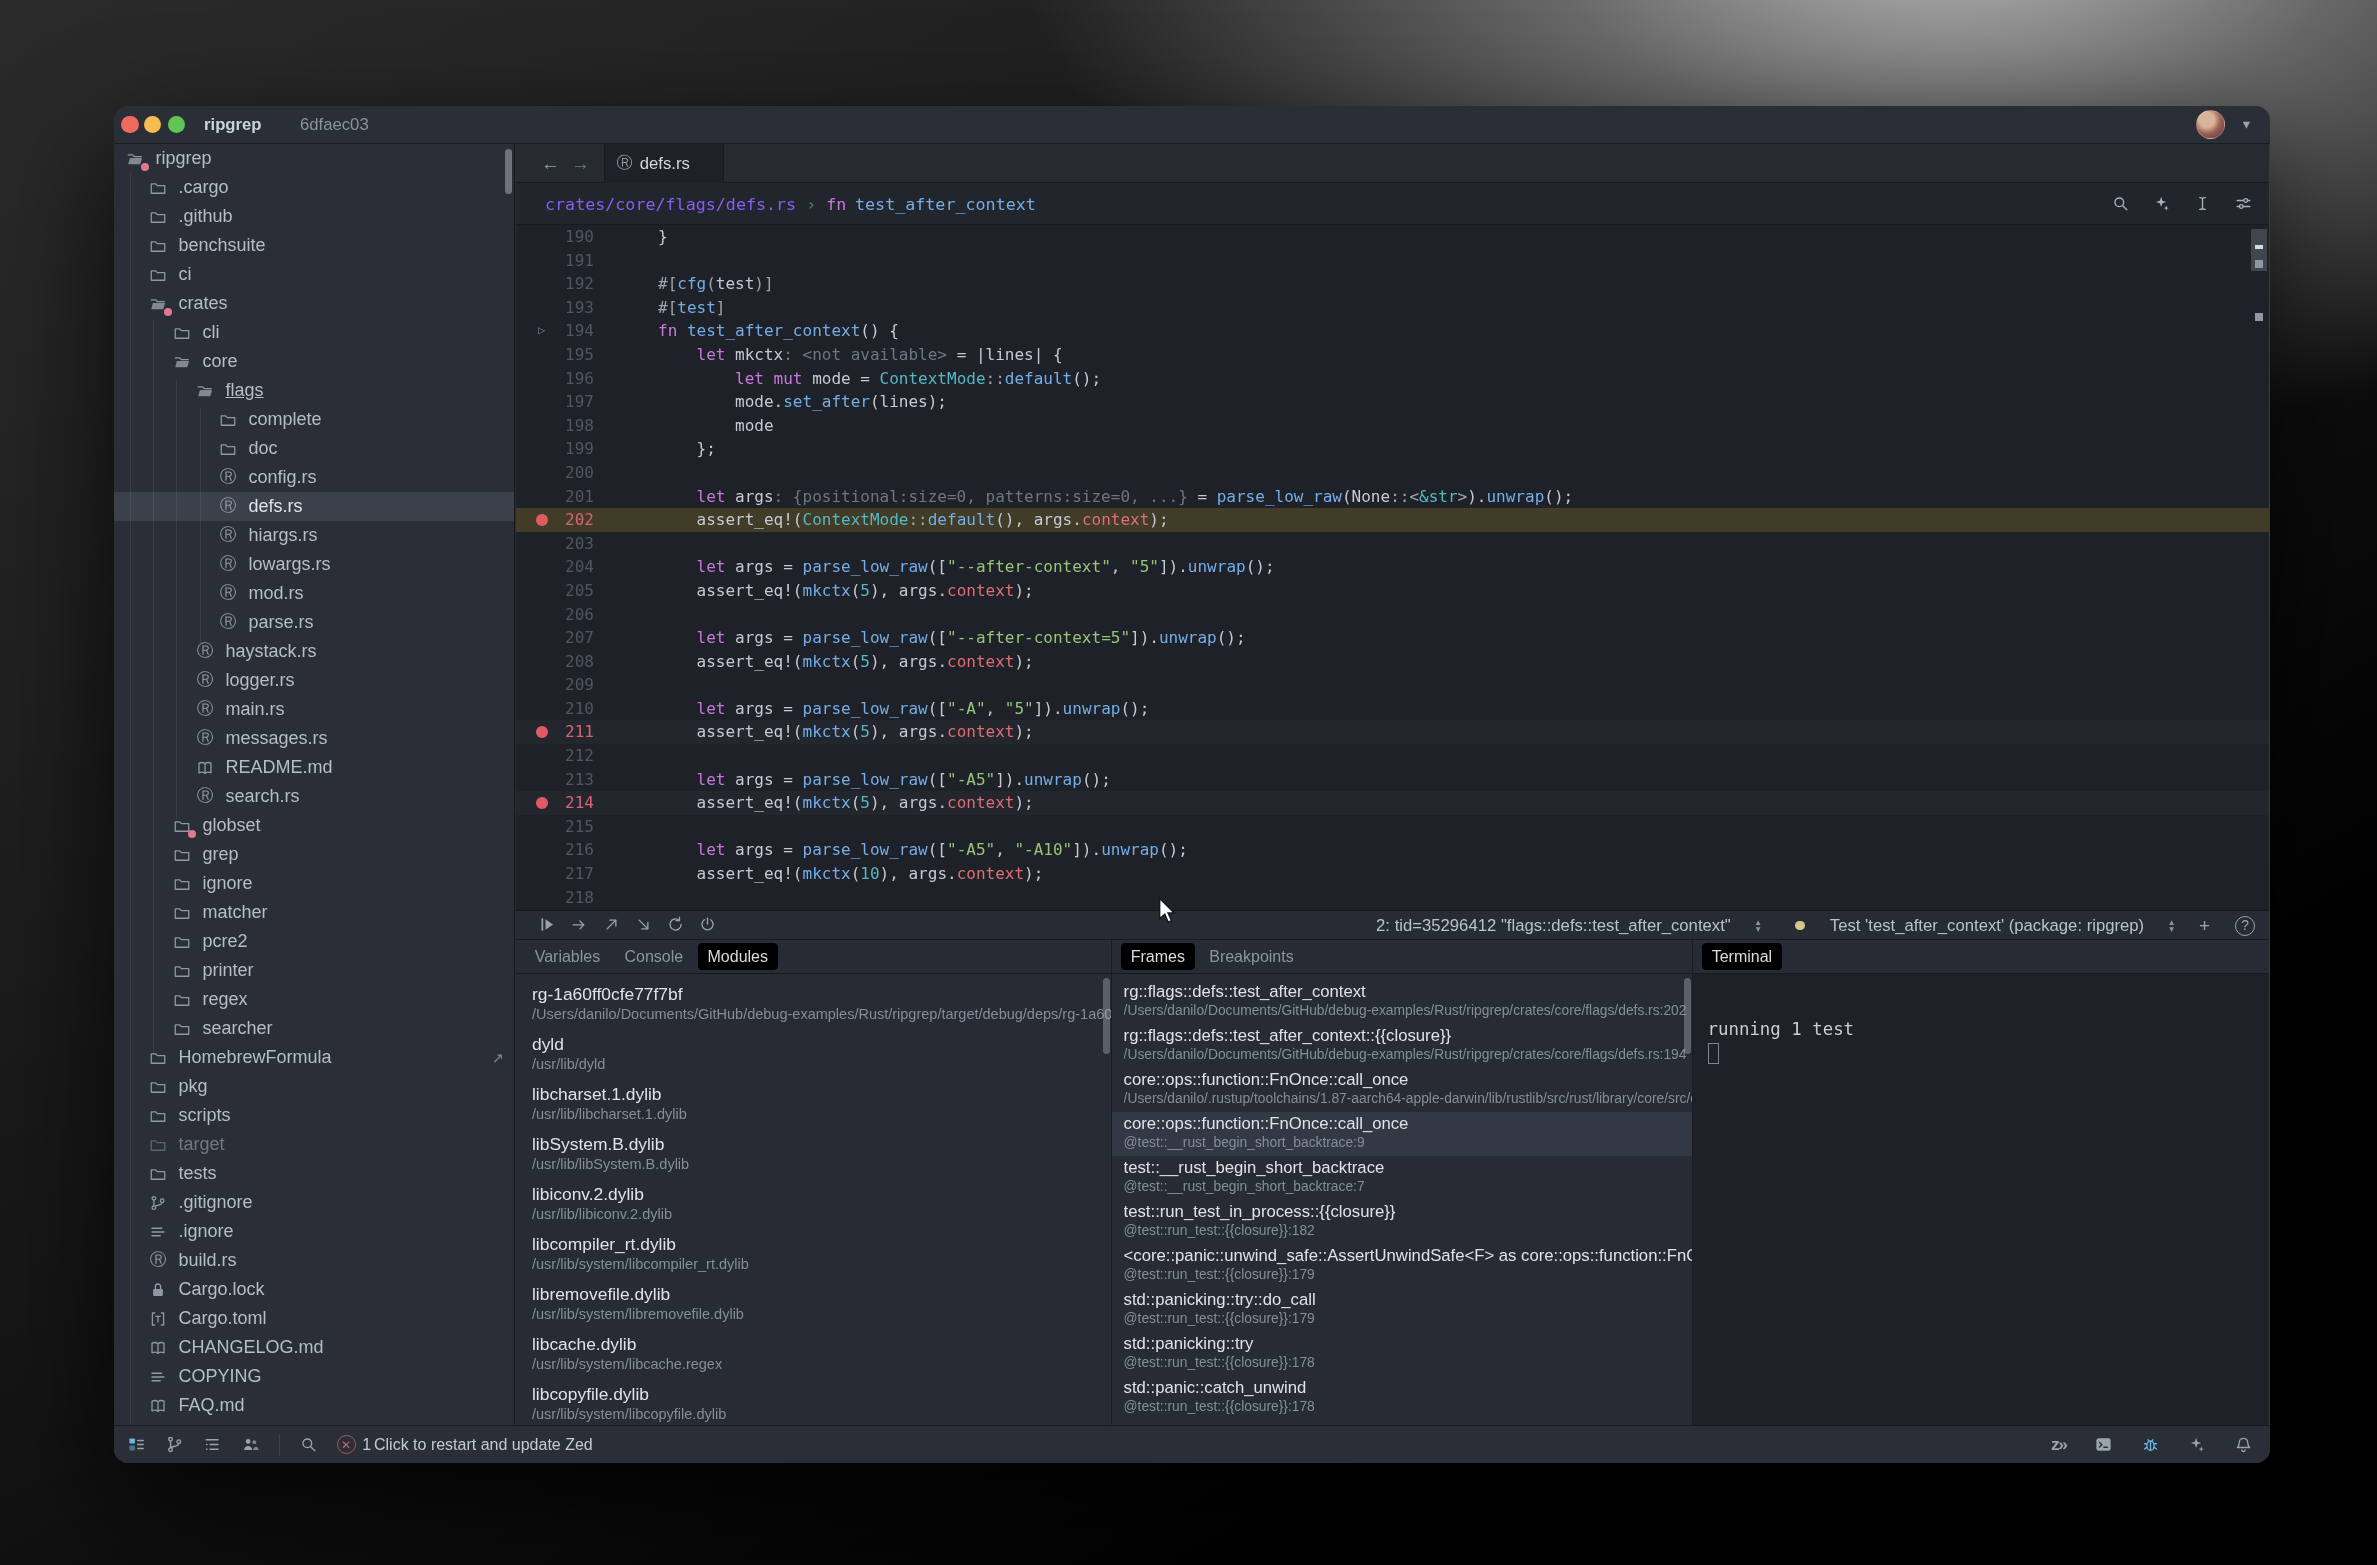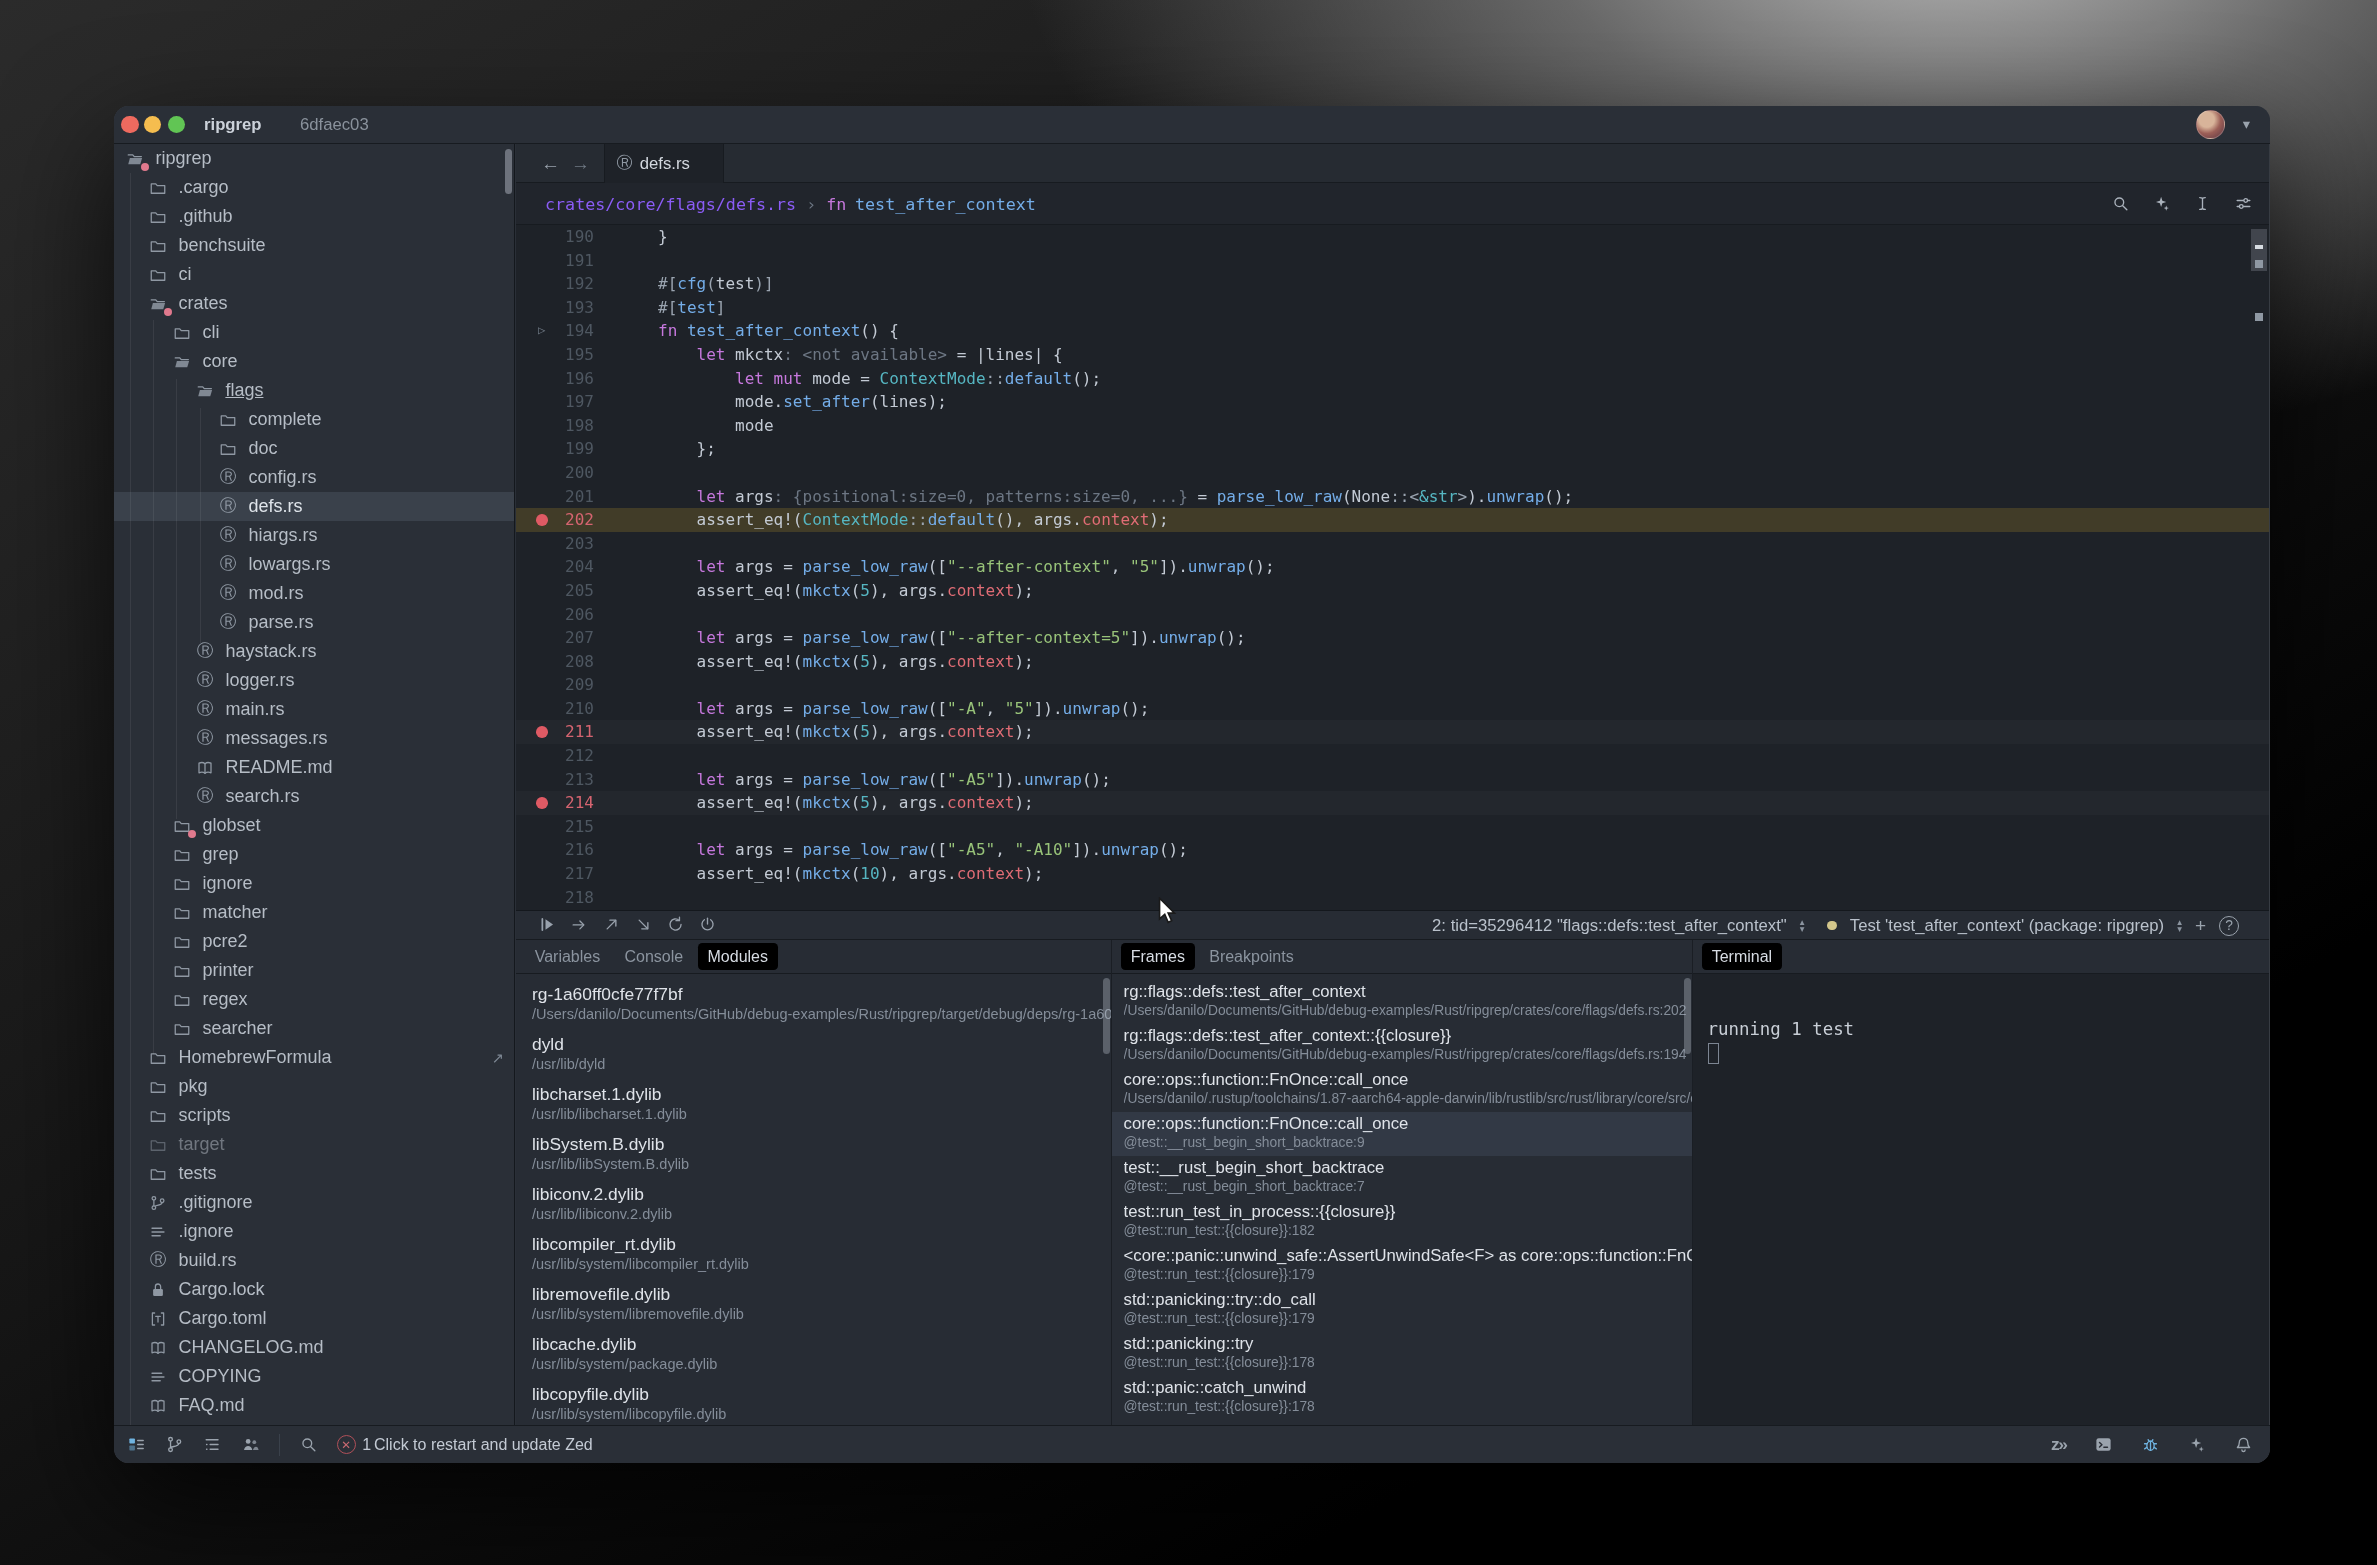--- a/index.html
+++ b/index.html
@@ -65,21 +65,21 @@
   .tok-num{color:#56b6c2}.tok-fld{color:#e06c75}.tok-hint{color:#6c7683}.tok-pnc{color:#9aa4b0}.tok-pln{color:#c3cad4}
   .vscroll { position:absolute; right:0; top:81px; width:20px; bottom:0; }
   .vthumb { position:absolute; left:2.2px; right:2.2px; top:4.3px; height:42px; background:rgba(190,198,208,.22); }
   .mark { position:absolute; left:5.8px; width:8.7px; height:8px; background:#8f98a3; }
   .mark.w { height:3.6px; background:#d7dce2; }
   
   .debug { position:absolute; left:402px; top:804px; width:1753px; height:515px; background:#272c34; border-top:1.4px solid #14181d; }
   .dbg-toolbar { position:absolute; left:0; top:0; right:0; height:29px; border-bottom:0.7px solid #171b20; display:flex; align-items:center; }
   .dbg-controls { display:flex; align-items:center; gap:13px; padding-left:22px; color:#98a1ac; }
   .dbg-controls svg { width:19px; height:19px; }
-  .dbg-right { position:absolute; right:30px; top:0; height:29px; display:flex; align-items:center; gap:13px; font-size:16.7px; color:#b9c1cb; }
+  .dbg-right { position:absolute; right:14px; top:0; height:29px; display:flex; align-items:center; gap:25px; font-size:16.7px; color:#b9c1cb; }
   .chev2 { display:inline-flex; flex-direction:column; line-height:6.5px; font-size:9.4px; color:#8b949f; }
   .sess-dot { width:9.4px; height:9.4px; border-radius:50%; background:#d3c78c; margin-left:10px; }
   .icon-btn { color:#9aa3ad; font-size:19px; }
   .help-btn { width:20px; height:20px; border:1.4px solid #9aa3ad; border-radius:50%; color:#9aa3ad; font-size:13.8px; display:flex; align-items:center; justify-content:center; }
   .panels { position:absolute; left:0; top:29px; right:0; bottom:0; display:flex; }
   .panel { position:relative; overflow:hidden; }
   .panel.modules { width:596px; border-right:1.4px solid #1a1e24; }
   .panel.frames  { width:581px; border-right:1.4px solid #1a1e24; }
   .panel.term    { flex:1; }
   .phead { height:34px; border-bottom:0.7px solid #171b20; display:flex; align-items:center; padding-left:8.7px; gap:4.3px; font-size:16px; }
@@ -625,21 +625,21 @@
             <div class="mod-item">
               <div class="mod-name">libcompiler_rt.dylib</div>
               <div class="mod-path">/usr/lib/system/libcompiler_rt.dylib</div>
             </div>
             <div class="mod-item">
               <div class="mod-name">libremovefile.dylib</div>
               <div class="mod-path">/usr/lib/system/libremovefile.dylib</div>
             </div>
             <div class="mod-item">
               <div class="mod-name">libcache.dylib</div>
-              <div class="mod-path">/usr/lib/system/package.dylib</div>
+              <div class="mod-path">/usr/lib/system/libcache.regex</div>
             </div>
             <div class="mod-item">
               <div class="mod-name">libcopyfile.dylib</div>
               <div class="mod-path">/usr/lib/system/libcopyfile.dylib</div>
             </div>
           </div>
         <div class="pscroll"></div>
       </div>
       <div class="panel frames">
         <div class="phead" id="mid-tabs">

